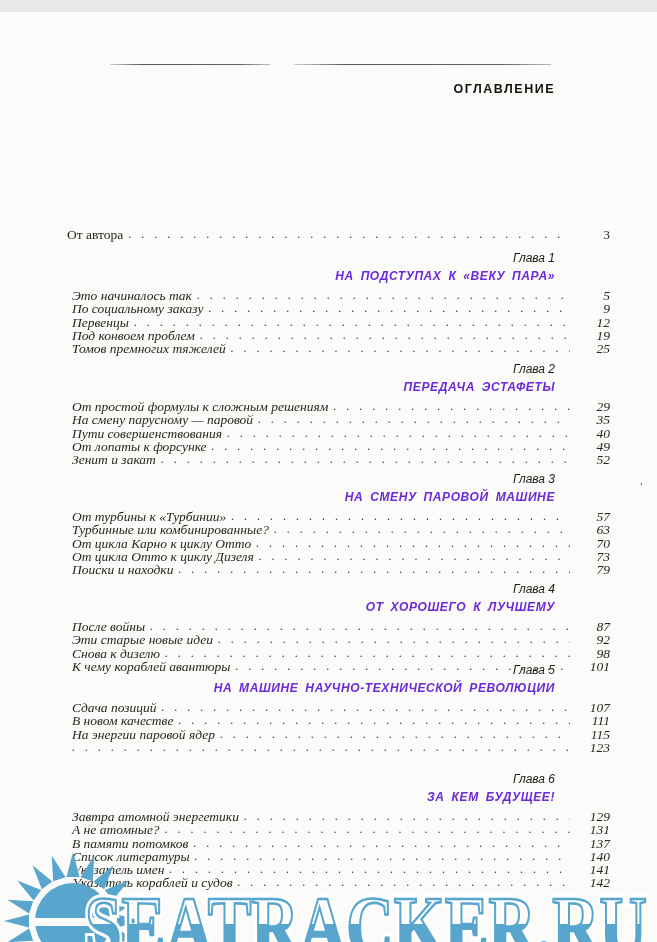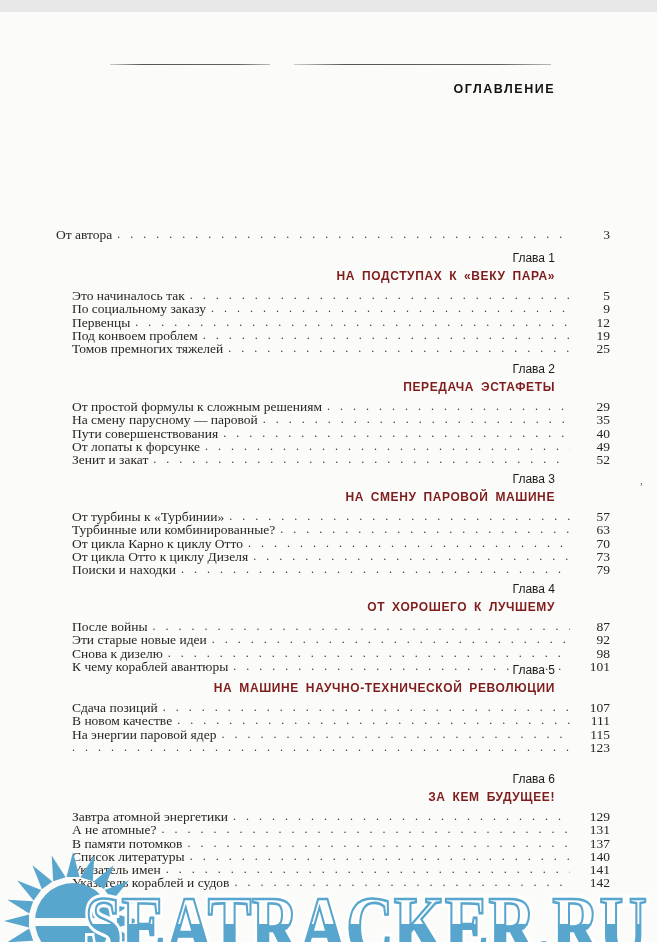--- a/index.html
+++ b/index.html
@@ -15,27 +15,27 @@
   .page-title {
     position:absolute; top:70px; left:0; right:47px; padding-right:55px;
     text-align:right; font-family:"Liberation Sans", sans-serif;
     font-weight:bold; font-size:12.5px; letter-spacing:1.5px; color:#15120e;
   }
   .toc-row { display:flex; align-items:baseline; line-height:13.3px; height:13.3px; }
   .row-title { white-space:nowrap; font-size:13.5px; padding-right:5px; }
   .leader { flex:1; overflow:hidden; white-space:nowrap; font-size:12px;
     letter-spacing:10px; color:#3b372e; position:relative; top:-1px; }
   .page-num { min-width:36px; text-align:right; font-size:13.5px; padding-left:4px; }
-  .front-row { position:absolute; top:216px; left:56px; right:47px; }
-  .toc-section { position:absolute; left:72px; right:47px; }
+  .front-row { position:absolute; top:216px; left:67px; right:47px; }
+  .toc-section { position:absolute; left:72px; right:47px;font-style:italic; }
   .glava { text-align:right; padding-right:55px; line-height:13px;
     font-family:"Liberation Sans", sans-serif; font-size:12px; color:#1d1a15; }
   .chapter-title { text-align:right; padding-right:55px; margin-top:4px; line-height:14px;
     font-family:"Liberation Sans", sans-serif; font-weight:bold; font-size:12px;
-    letter-spacing:0.6px; word-spacing:3px; color:#7f1d1d; }
+    letter-spacing:0.6px; word-spacing:3px; color:#6d28d9; }
   .entries { margin-top:6px; }
   .speck { position:absolute; top:462px; left:640px; color:#555; font-size:11px; }
   .watermark { position:absolute; left:0; top:13px; width:657px; height:942px; pointer-events:none; }
   .sun-svg { position:absolute; left:-7px; top:816px; }
   .wm-text-svg { position:absolute; left:84px; top:842px; }
 </style>
 </head>
 <body>
 
 <div class="page">

